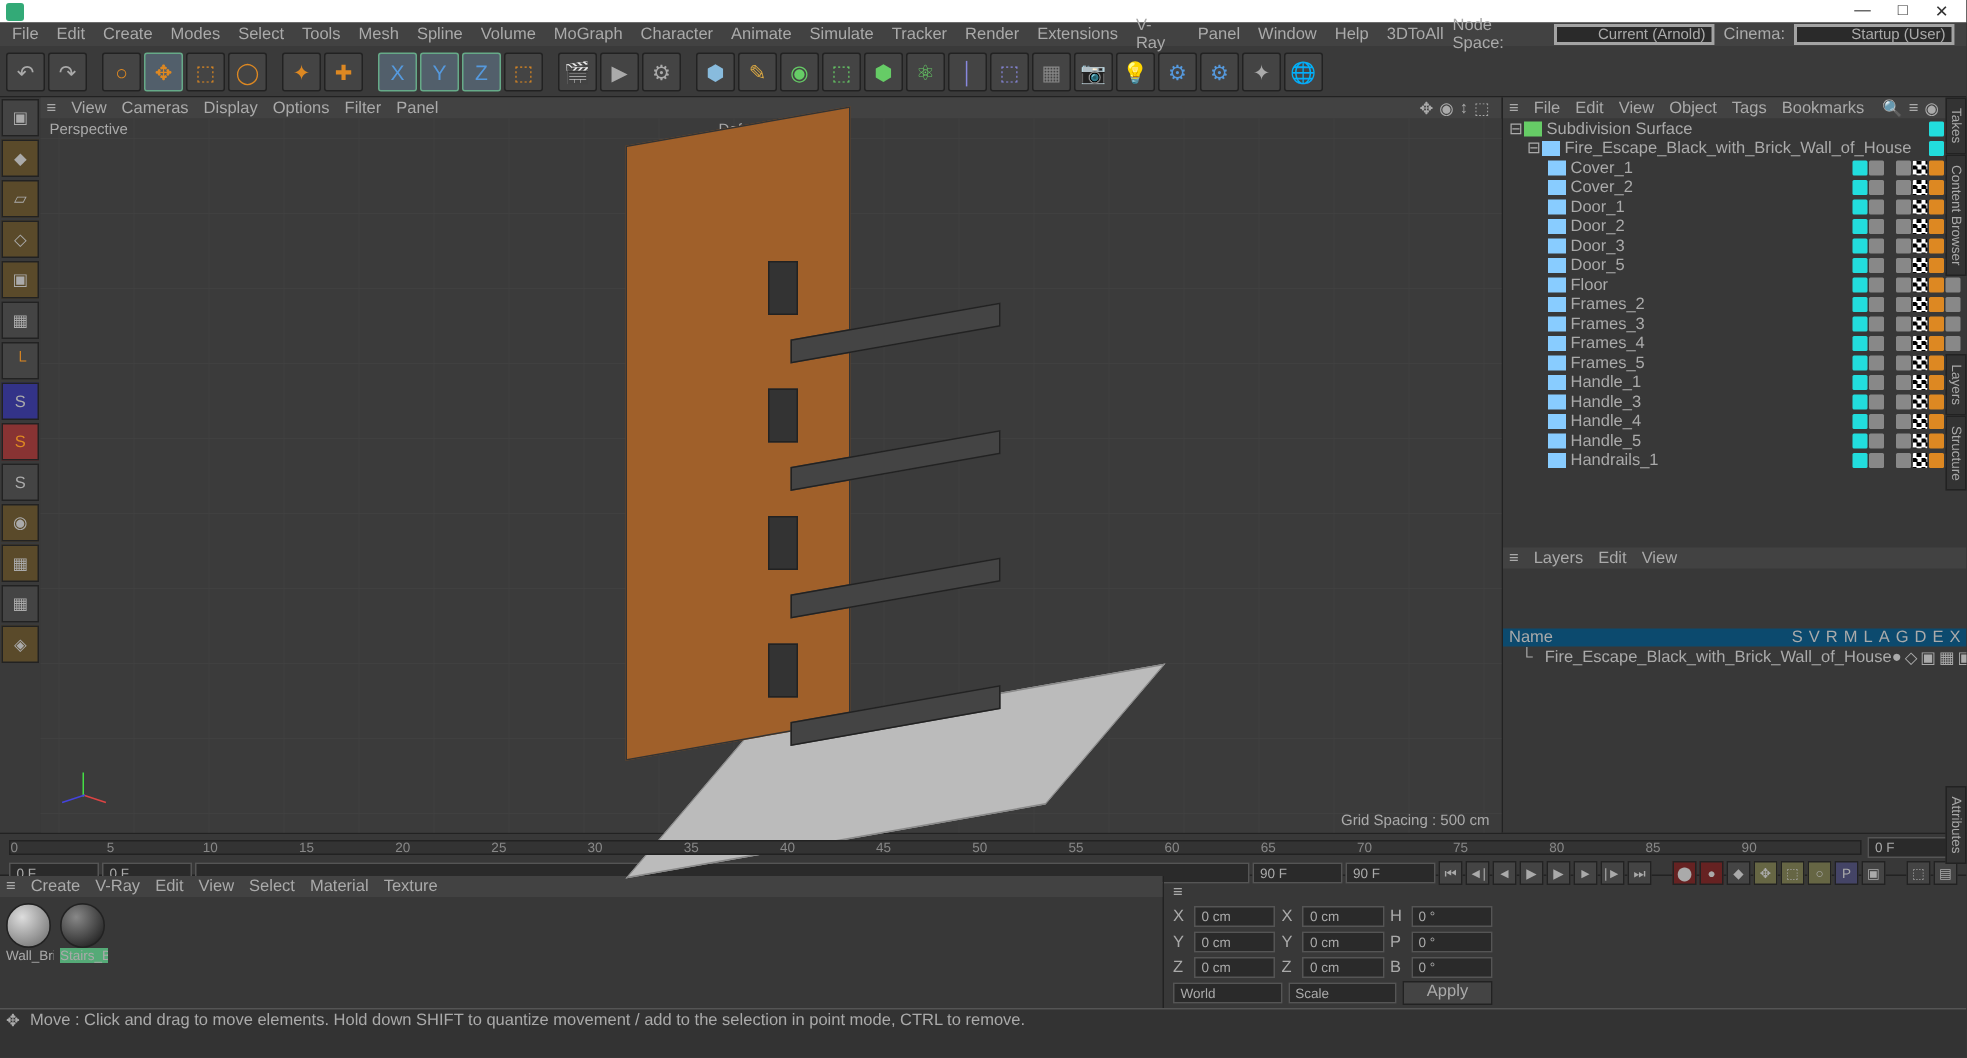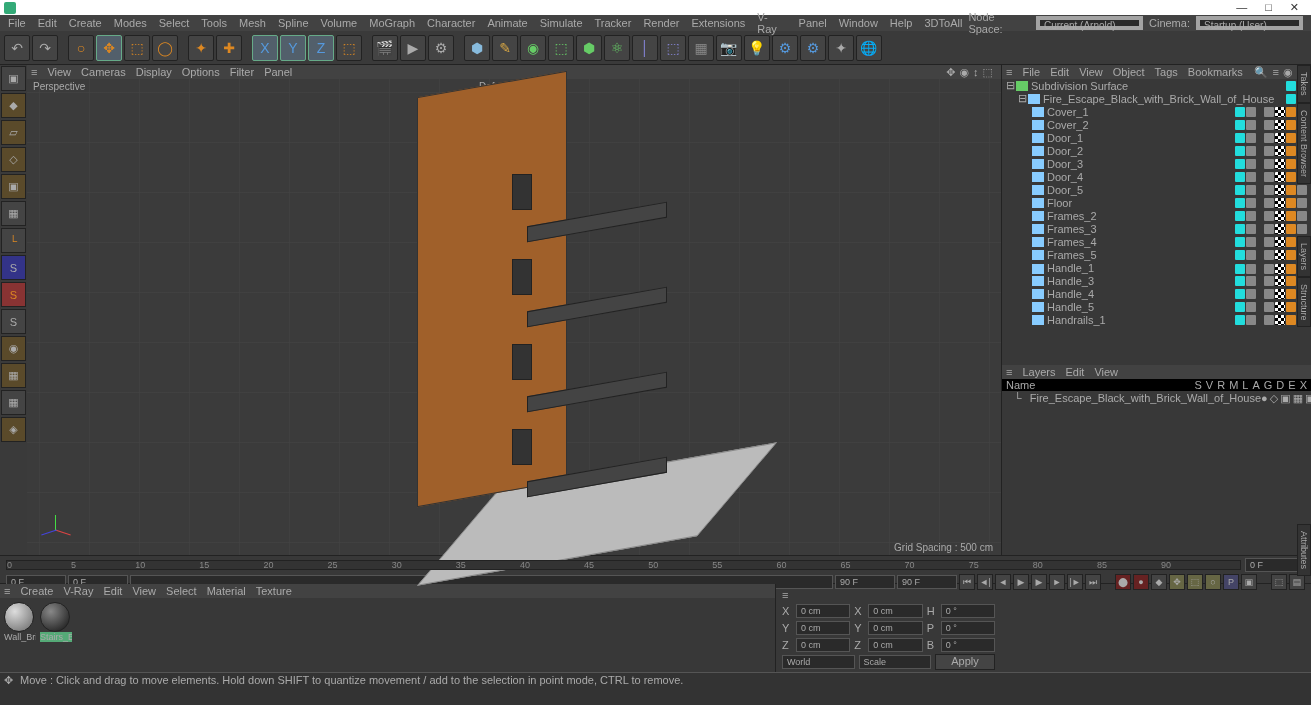--- a/index.html
+++ b/index.html
@@ -4,21 +4,21 @@
 <style>
 * { margin:0; padding:0; box-sizing:border-box; font-family:"Segoe UI",Tahoma,sans-serif; font-size:11px; color:#aaa; user-select:none; }
 body { background:#333; width:1311px; height:705px; overflow:hidden; }
 .titlebar { height:15px; background:#fff; display:flex; align-items:center; padding:0 4px; }
 .titlebar .icon { width:12px; height:12px; background:#3a7; border-radius:2px; margin-right:4px; }
 .titlebar span { color:#333; }
 .titlebar .win { margin-left:auto; display:flex; gap:18px; padding-right:8px; color:#333; }
 .menubar { height:16px; background:#424242; display:flex; align-items:center; padding:0 2px; }
 .menubar .m { padding:0 6px; cursor:pointer; }
 .menubar .right { margin-left:auto; display:flex; align-items:center; gap:6px; padding-right:6px; }
-.menubar select,.menubar .sel { background:#2a2a2a; border:4px solid #a3a3a3; color:#aaa; font-size:10px; padding:0 4px; height:14px; width:110px; }
+.menubar select,.menubar .sel { background:#2a2a2a; border:2px solid #a3a3a3; color:#aaa; font-size:10px; padding:0 4px; height:14px; width:110px;text-align:right; }
 .toolbar { height:34px; background:#3a3a3a; border-bottom:1px solid #222; display:flex; align-items:center; padding:0 4px; gap:2px; }
 .tbtn { width:26px; height:26px; background:#444; border:1px solid #222; display:flex; align-items:center; justify-content:center; border-radius:2px; cursor:pointer; }
 .tbtn.on { background:#525f6b; border-color:#6a8; }
 .tsep { width:6px; }
 .ico { font-size:14px; }
 .main { display:flex; height:490px; }
 .ltools { width:27px; background:#3a3a3a; display:flex; flex-direction:column; }
 .ltools .tb { width:25px; height:25px; margin:1px; background:#444; border:1px solid #222; display:flex; align-items:center; justify-content:center; cursor:pointer; }
 .ltools .tb.orange { background:#5a4a2a; }
 .viewport { flex:1; background:#3a3a3a; display:flex; flex-direction:column; }
@@ -46,21 +46,21 @@
 .objrow .oic { width:12px; height:10px; margin-right:3px; }
 .objrow .oic.sds { background:#6c6; }
 .objrow .oic.null { background:#8cf; }
 .objrow .nm { flex:1; }
 .objrow .tags { display:flex; gap:1px; padding-right:4px; align-items:center;}
 .dot { width:10px; height:10px; border-radius:1px; }
 .dot.teal{background:#2dd;}
 .dot.gray{background:#888;}
 .dot.chk{background:repeating-conic-gradient(#000 0 25%,#fff 0 50%) 0 0/6px 6px;}
 .dot.org{background:#d82;}
-.layhead { height:12px; background:#000000; display:flex; align-items:flex-start; padding:0 4px; font-size:10px;}
+.layhead { height:12px; background:#0c4a6e; display:flex; align-items:flex-start; padding:0 4px; font-size:10px;margin-top:40px;}
 .layhead .cols{margin-left:auto;display:flex;gap:4px;}
 .layrow { height:14px; display:flex; align-items:center; padding-left:12px; font-size:10px;}
 .layrow .lc{width:10px;height:10px;background:#2dd;margin-right:4px;}
 .layrow .lic{margin-left:auto;display:flex;gap:2px;padding-right:4px;}
 .rtabs { position:absolute; right:0; top:65px; width:14px; display:flex; flex-direction:column;}
 .rtab { writing-mode:vertical-rl; padding:6px 1px; background:#333; border:1px solid #222; font-size:9px; cursor:pointer;}
 .timeline { height:28px; background:#383838; border-top:1px solid #222; padding:2px 6px;}
 .truler { height:10px; position:relative; background:#333; border:1px solid #222;}
 .tick { position:absolute; top:-1px; font-size:9px; color:#888;}
 .tctrl { height:16px; display:flex; align-items:center; gap:2px; margin-top:2px;}
@@ -383,33 +383,20 @@
               <span class="dot gray"></span>
               <span style="width:6px"></span>
               <span class="dot gray"></span>
               <span class="dot chk"></span>
               <span class="dot org"></span>
               <span class="dot gray"></span>
             </div>
           </div>
           <div class="objrow" style="padding-left: 30px;">
             <span class="oic null"></span>
-            <span class="nm">Door_4</span>
-            <div class="tags">
-              <span class="dot teal"></span>
-              <span class="dot gray"></span>
-              <span style="width:6px"></span>
-              <span class="dot gray"></span>
-              <span class="dot chk"></span>
-              <span class="dot org"></span>
-              <span class="dot gray"></span>
-            </div>
-          </div>
-          <div class="objrow" style="padding-left: 30px;">
-            <span class="oic null"></span>
             <span class="nm">Door_5</span>
             <div class="tags">
               <span class="dot teal"></span>
               <span class="dot gray"></span>
               <span style="width:6px"></span>
               <span class="dot gray"></span>
               <span class="dot chk"></span>
               <span class="dot org"></span>
               <span class="dot gray"></span>
             </div>
@@ -472,21 +459,21 @@
             <div class="tags">
               <span class="dot teal"></span>
               <span class="dot gray"></span>
               <span style="width:6px"></span>
               <span class="dot gray"></span>
               <span class="dot chk"></span>
               <span class="dot org"></span>
               <span class="dot gray"></span>
             </div>
           </div>
-          <div class="objrow" style="padding-left: 30px; align-items: flex-end;">
+          <div class="objrow" style="padding-left: 30px;">
             <span class="oic null"></span>
             <span class="nm">Handle_1</span>
             <div class="tags">
               <span class="dot teal"></span>
               <span class="dot gray"></span>
               <span style="width:6px"></span>
               <span class="dot gray"></span>
               <span class="dot chk"></span>
               <span class="dot org"></span>
               <span class="dot gray"></span>

